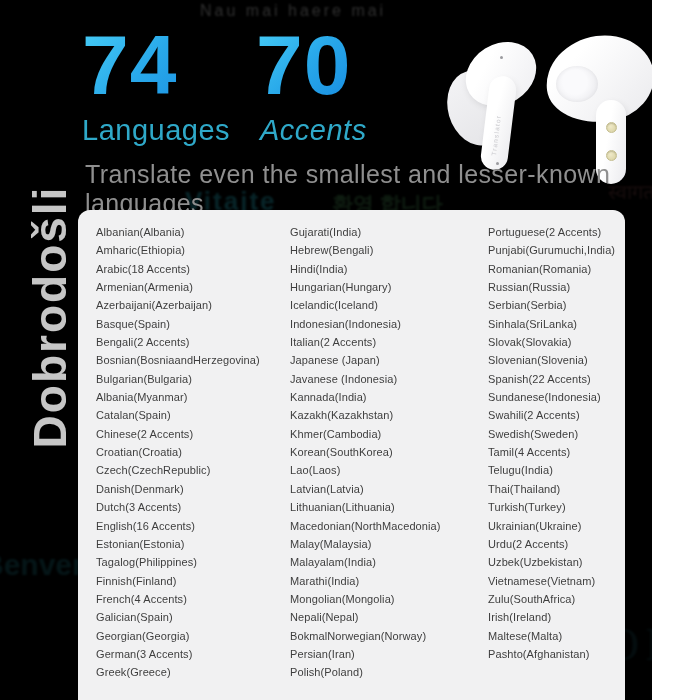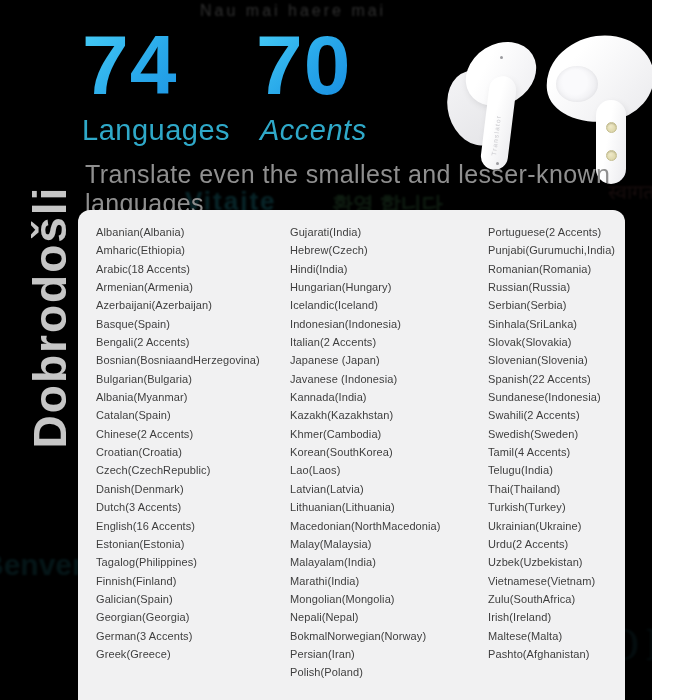--- a/index.html
+++ b/index.html
@@ -166,28 +166,29 @@
         <li>Catalan(Spain)</li>
         <li>Chinese(2 Accents)</li>
         <li>Croatian(Croatia)</li>
         <li>Czech(CzechRepublic)</li>
         <li>Danish(Denmark)</li>
         <li>Dutch(3 Accents)</li>
         <li>English(16 Accents)</li>
         <li>Estonian(Estonia)</li>
         <li>Tagalog(Philippines)</li>
         <li>Finnish(Finland)</li>
+        <li>French(4 Accents)</li>
         <li>Galician(Spain)</li>
         <li>Georgian(Georgia)</li>
         <li>German(3 Accents)</li>
         <li>Greek(Greece)</li>
       </ul>
     <ul class="lang-col c2">
         <li>Gujarati(India)</li>
-        <li>Hebrew(Czech)</li>
+        <li>Hebrew(Bengali)</li>
         <li>Hindi(India)</li>
         <li>Hungarian(Hungary)</li>
         <li>Icelandic(Iceland)</li>
         <li>Indonesian(Indonesia)</li>
         <li>Italian(2 Accents)</li>
         <li>Japanese (Japan)</li>
         <li>Javanese (Indonesia)</li>
         <li>Kannada(India)</li>
         <li>Kazakh(Kazakhstan)</li>
         <li>Khmer(Cambodia)</li>

